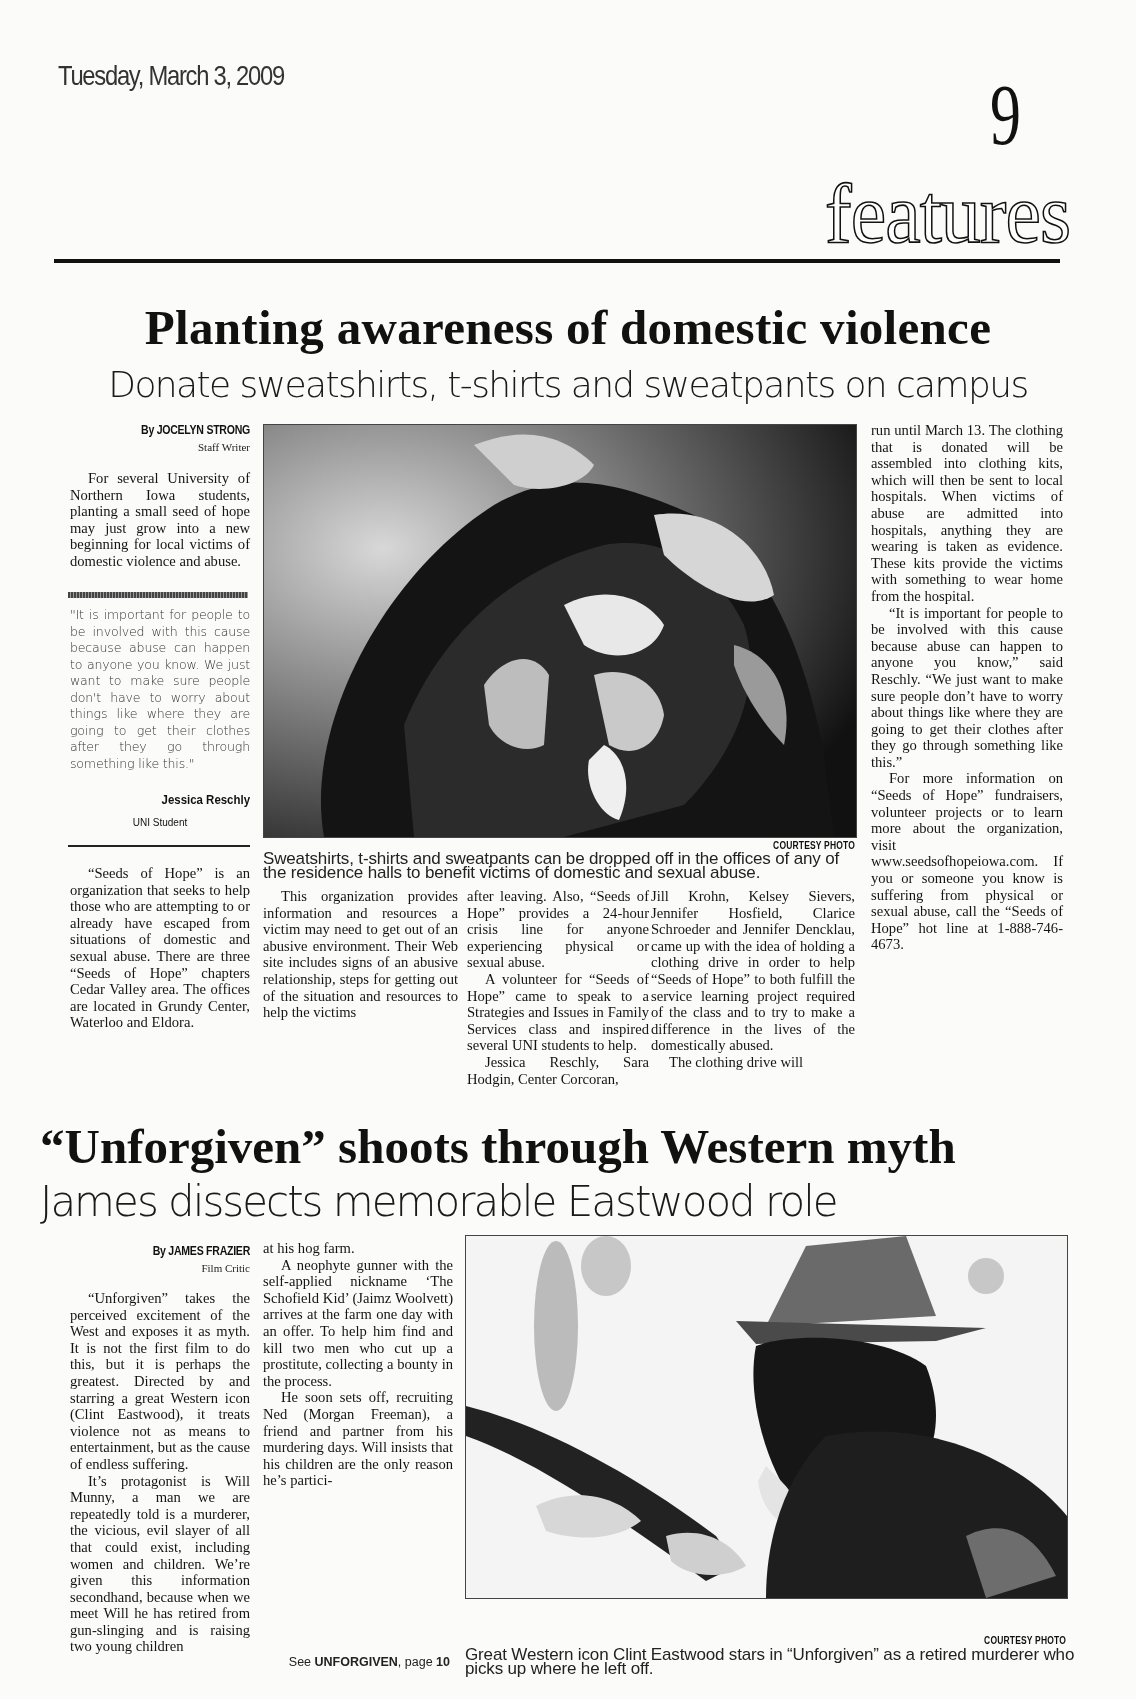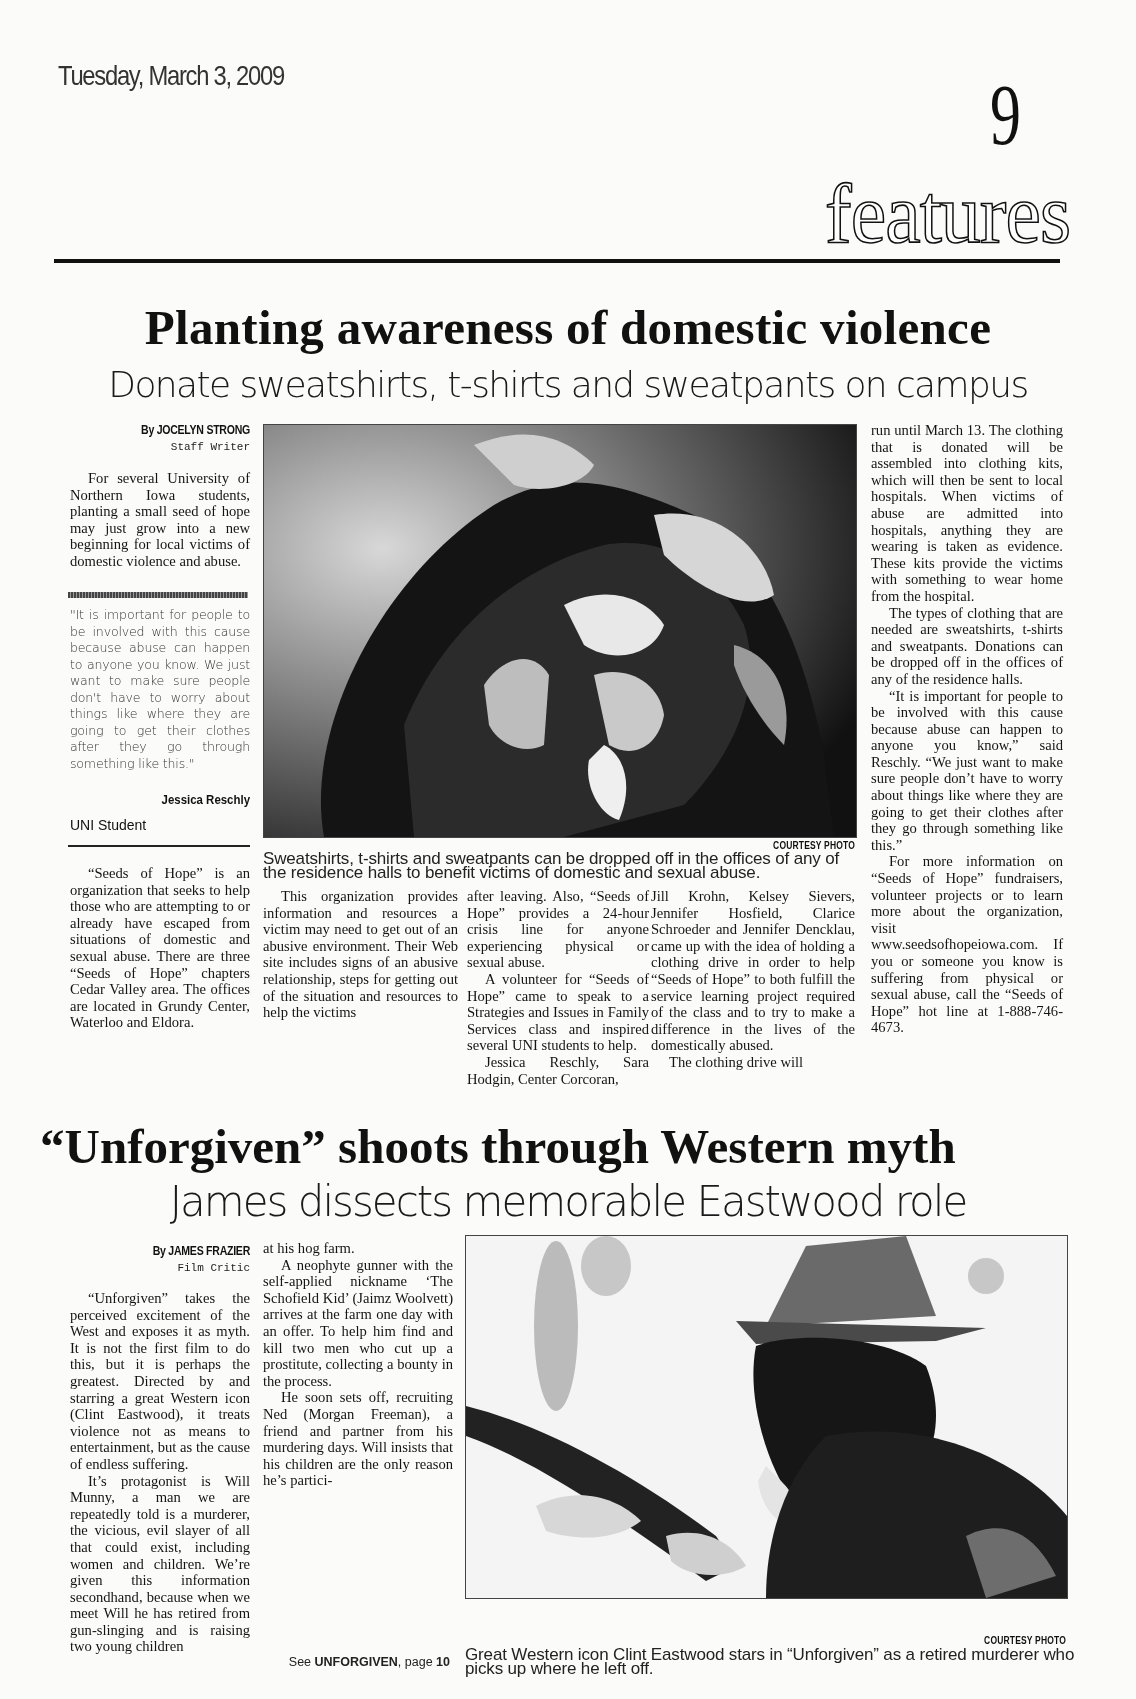--- a/index.html
+++ b/index.html
@@ -10,44 +10,44 @@
   .abs { position: absolute; }
   .date { left: 58px; top: 60px; font-family: "Liberation Sans", sans-serif; font-size: 28px; color: #333; letter-spacing: -1.5px; font-weight: 300; transform: scaleX(0.85); transform-origin: left top; }
   .pagenum { left: 990px; top: 72px; font-family: "Liberation Serif", serif; font-size: 86px; line-height: 1; color: #111; transform: scaleX(0.72); transform-origin: left top; }
   .section { left: 650px; top: 172px; width: 420px; text-align: right; font-family: "Liberation Serif", serif; font-size: 84px; line-height: 1; color: #fff; -webkit-text-stroke: 1.6px #111; letter-spacing: -1px; transform: scaleX(0.95); transform-origin: right top; }
   .rule { left: 54px; top: 259px; width: 1006px; height: 4px; background: #111; }
 
   .hed1 { left: 40px; top: 303px; width: 1056px; text-align: center; font-family: "Liberation Serif", serif; font-weight: bold; font-size: 49px; line-height: 1; letter-spacing: 0.3px; }
   .dek1 { left: 40px; top: 367px; width: 1056px; text-align: center; font-family: "DejaVu Sans", sans-serif; font-weight: 200; font-size: 36px; line-height: 1; letter-spacing: -1.6px; color: #1a1a1a; }
 
   .byline { font-family: "Liberation Sans", sans-serif; font-weight: bold; font-size: 12px; text-align: right; letter-spacing: -0.3px; transform: scaleX(0.88); transform-origin: right top; }
-  .bytitle { font-family: Liberation Mono, monospace; font-size: 11px; text-align: right; color: #222; }
+  .bytitle { font-family: Liberation Serif, serif; font-size: 11px; text-align: right; color: #222; }
   .body { font-family: "Liberation Serif", serif; font-size: 14.6px; line-height: 16.6px; text-align: justify; color: #141414; }
   .body p { margin: 0; text-indent: 18px; }
   .body p.noindent { text-indent: 0; }
 
   .col-a { left: 70px; width: 180px; }
   .col-b { left: 263px; width: 195px; }
   .col-c { left: 467px; width: 182px; }
   .col-d { left: 651px; width: 204px; }
   .col-e { left: 871px; width: 192px; }
 
   .pullbar { left: 68px; top: 592px; width: 180px; height: 6px; background: repeating-linear-gradient(90deg,#444 0 2px,#999 2px 3px); }
   .pull { left: 70px; top: 607px; width: 180px; font-family: "DejaVu Sans", sans-serif; font-weight: 200; font-size: 12.6px; line-height: 16.5px; color: #333; text-align: justify; letter-spacing: -0.2px; }
   .pull-name { left: 70px; top: 792px; width: 180px; font-family: "Liberation Sans", sans-serif; font-weight: bold; font-size: 13px; text-align: right; transform: scaleX(0.88); transform-origin: right top; }
-  .pull-role { left: 70px; top: 817px; width: 180px; font-family: "Liberation Sans", sans-serif; font-size: 14px; text-align: left; }
+  .pull-role { left: 70px; top: 817px; width: 180px; font-family: "Liberation Sans", sans-serif; font-size: 10px; text-align: center; }
   .pull-rule { left: 68px; top: 845px; width: 182px; height: 2px; background: #222; }
 
   .photo { background: #222; overflow: hidden; border: 1px solid #444; }
   .photo svg { display: block; width: 100%; height: 100%; }
   .credit { font-family: "Liberation Sans", sans-serif; font-weight: bold; font-size: 10px; text-align: right; letter-spacing: 0.2px; transform: scaleX(0.85); transform-origin: right top; }
   .cutline { font-family: "Liberation Sans", sans-serif; font-size: 17px; line-height: 14px; color: #222; letter-spacing: -0.15px; }
 
   .hed2 { left: 40px; top: 1122px; width: 1056px; text-align: left; font-family: "Liberation Serif", serif; font-weight: bold; font-size: 49px; line-height: 1; }
-  .dek2 { left: 40px; top: 1181px; width: 1056px; text-align: center; font-family: "DejaVu Sans", sans-serif; font-weight: 200; font-size: 42px; line-height: 1; letter-spacing: -2px; color: #1a1a1a; }
+  .dek2 { left: 40px; top: 1181px; width: 1056px; font-family: "DejaVu Sans", sans-serif; font-weight: 200; font-size: 42px; line-height: 1; letter-spacing: -2px; color: #1a1a1a; }
 
   .jump { left: 280px; top: 1655px; width: 170px; text-align: right; font-family: "Liberation Sans", sans-serif; font-size: 12.5px; color: #222; }
   .jump b { font-weight: bold; }
 </style>
 </head>
 <body>
 
 <div class="abs date">Tuesday, March 3, 2009</div>
 <div class="abs pagenum">9</div>
 <div class="abs section">features</div>
@@ -104,21 +104,20 @@
   <p class="noindent">after leaving.  Also, “Seeds of Hope” provides a 24-hour crisis line for anyone experiencing physical or sexual abuse.</p>
   <p>A volunteer for “Seeds of Hope” came to speak to a Strategies and Issues in Family Services class and inspired several UNI students to help.</p>
   <p>Jessica Reschly, Sara Hodgin, Center Corcoran,</p>
 </div>
 <div class="abs col-d body" style="top:888px;">
   <p class="noindent">Jill Krohn, Kelsey Sievers, Jennifer Hosfield, Clarice Schroeder and Jennifer Dencklau, came up with the idea of holding a clothing drive in order to help “Seeds of Hope” to both fulfill the service learning project required of the class and to try to make a difference in the lives of the domestically abused.</p>
   <p>The clothing drive will</p>
 </div>
 <div class="abs col-e body" style="top:422px;">
   <p class="noindent">run until March 13.  The clothing that is donated will be assembled into clothing kits, which will then be sent to local hospitals.  When victims of abuse are admitted into hospitals, anything they are wearing is taken as evidence.  These kits provide the victims with something to wear home from the hospital.</p>
-  <p>The types of clothing that are needed are sweatshirts, t-shirts and sweatpants.  Donations can be dropped off in the offices of any of the residence halls.</p>
   <p>“It is important for people to be involved with this cause because abuse can happen to anyone you know,” said Reschly. “We just want to make sure people don’t have to worry about things like where they are going to get their clothes after they go through something like this.”</p>
   <p>For more information on “Seeds of Hope” fundraisers, volunteer projects or to learn more about the organization, visit www.seedsofhopeiowa.com.  If you or someone you know is suffering from physical or sexual abuse, call the “Seeds of Hope” hot line at 1-888-746-4673.</p>
 </div>
 
 <div class="abs hed2">“Unforgiven” shoots through Western myth</div>
 <div class="abs dek2">James dissects memorable Eastwood role</div>
 
 <div class="abs col-a byline" style="top:1244px;">By JAMES FRAZIER</div>
 <div class="abs col-a bytitle" style="top:1262px;">Film Critic</div>
 

